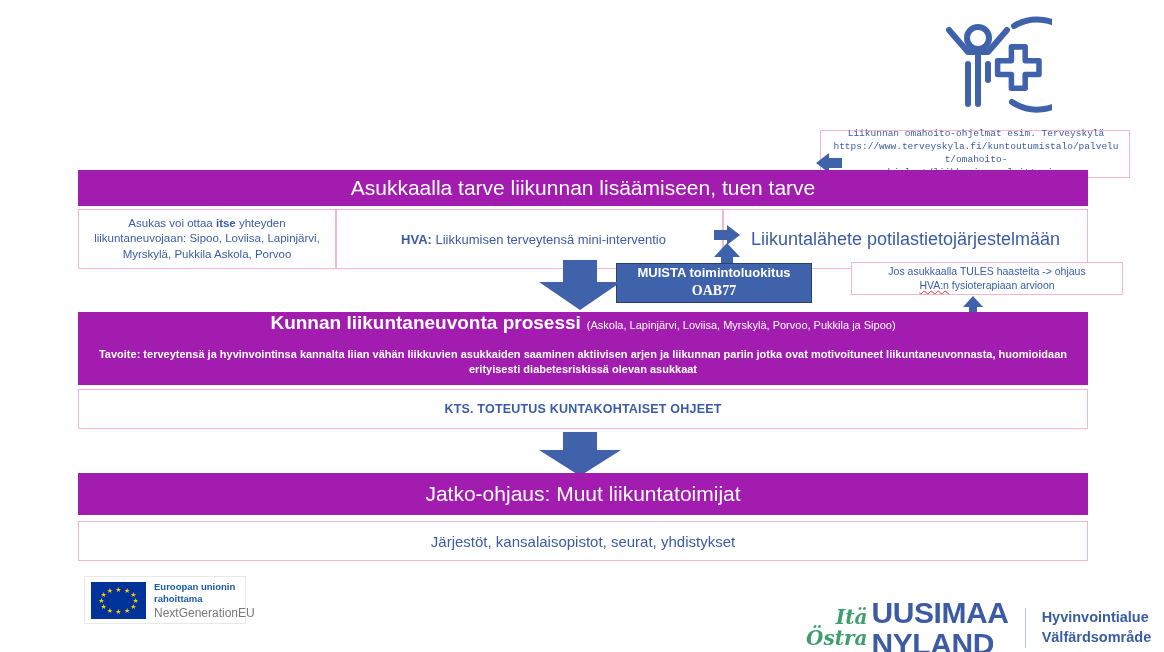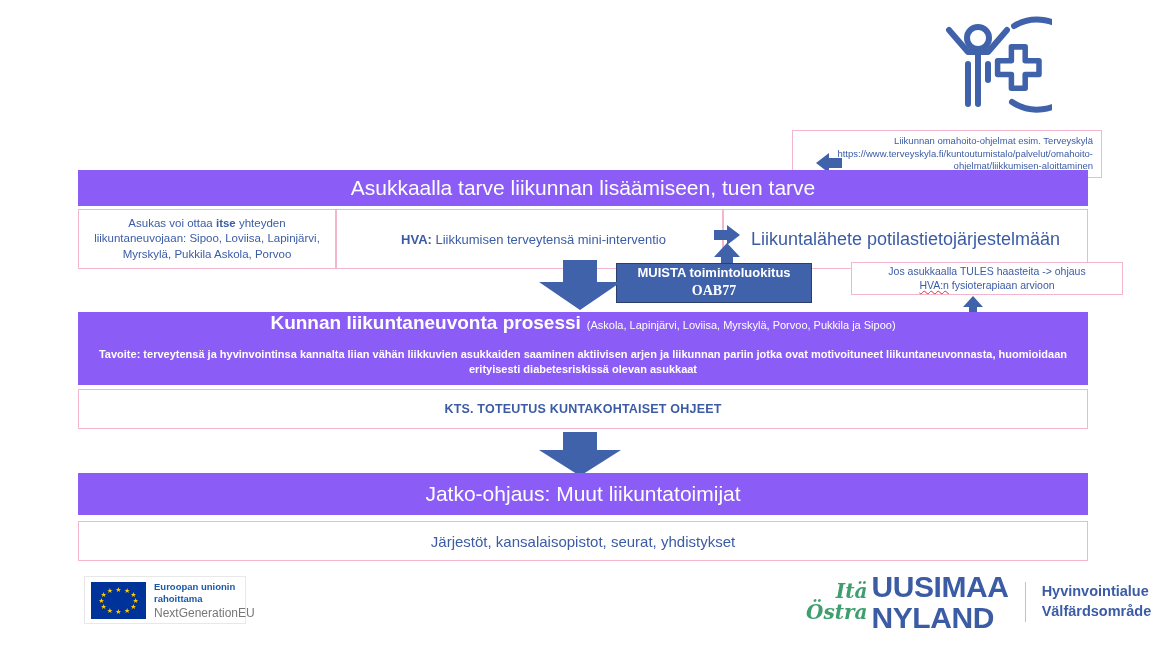--- a/index.html
+++ b/index.html
@@ -35,21 +35,21 @@
   #header-icon {
     position: absolute;
     left: 930px;
     top: 8px;
     width: 122px;
     height: 110px;
   }
   
   .blue-bar {
     position: absolute;
-    background: #8b5cf6;
+    background: #a21caf;
     color: #ffffff;
     box-sizing: border-box;
     display: flex;
     flex-direction: column;
     align-items: center;
     justify-content: center;
     text-align: center;
   }
   .pink-box {
     position: absolute;
@@ -67,31 +67,32 @@
   #banner-need {
     left: 78px;
     top: 170px;
     width: 1010px;
     height: 36px;
     font-size: 21px;
     font-weight: normal;
   }
   
   #url-callout {
-    left: 792px;
+    left: 820px;
     top: 130px;
     width: 310px;
     height: 48px;
     font-size: 9.5px;
     line-height: 1.35;
-    text-align: right;
+    text-align: center;
     align-items: flex-start;
     padding: 5px 8px 5px 10px;
     color: #3b5ca5;
     word-break: break-all;
+    font-family: Liberation Mono, monospace;
   }
   #url-callout .ln { display: block; width: 100%; }
   
   #box-self-contact {
     left: 78px;
     top: 209px;
     width: 258px;
     height: 60px;
     font-size: 11.5px;
     line-height: 1.33;
@@ -246,21 +247,21 @@
   #eu-text .t2 {
     font-size: 12px;
     color: #777777;
     margin-top: 3px;
     line-height: 1;
   }
   
   #brand-logo {
     position: absolute;
     left: 806px;
-    top: 578px;
+    top: 604px;
     height: 48px;
     display: flex;
     align-items: center;
   }
   #brand-left {
     display: flex;
     align-items: center;
   }
   #brand-script {
     display: flex;

